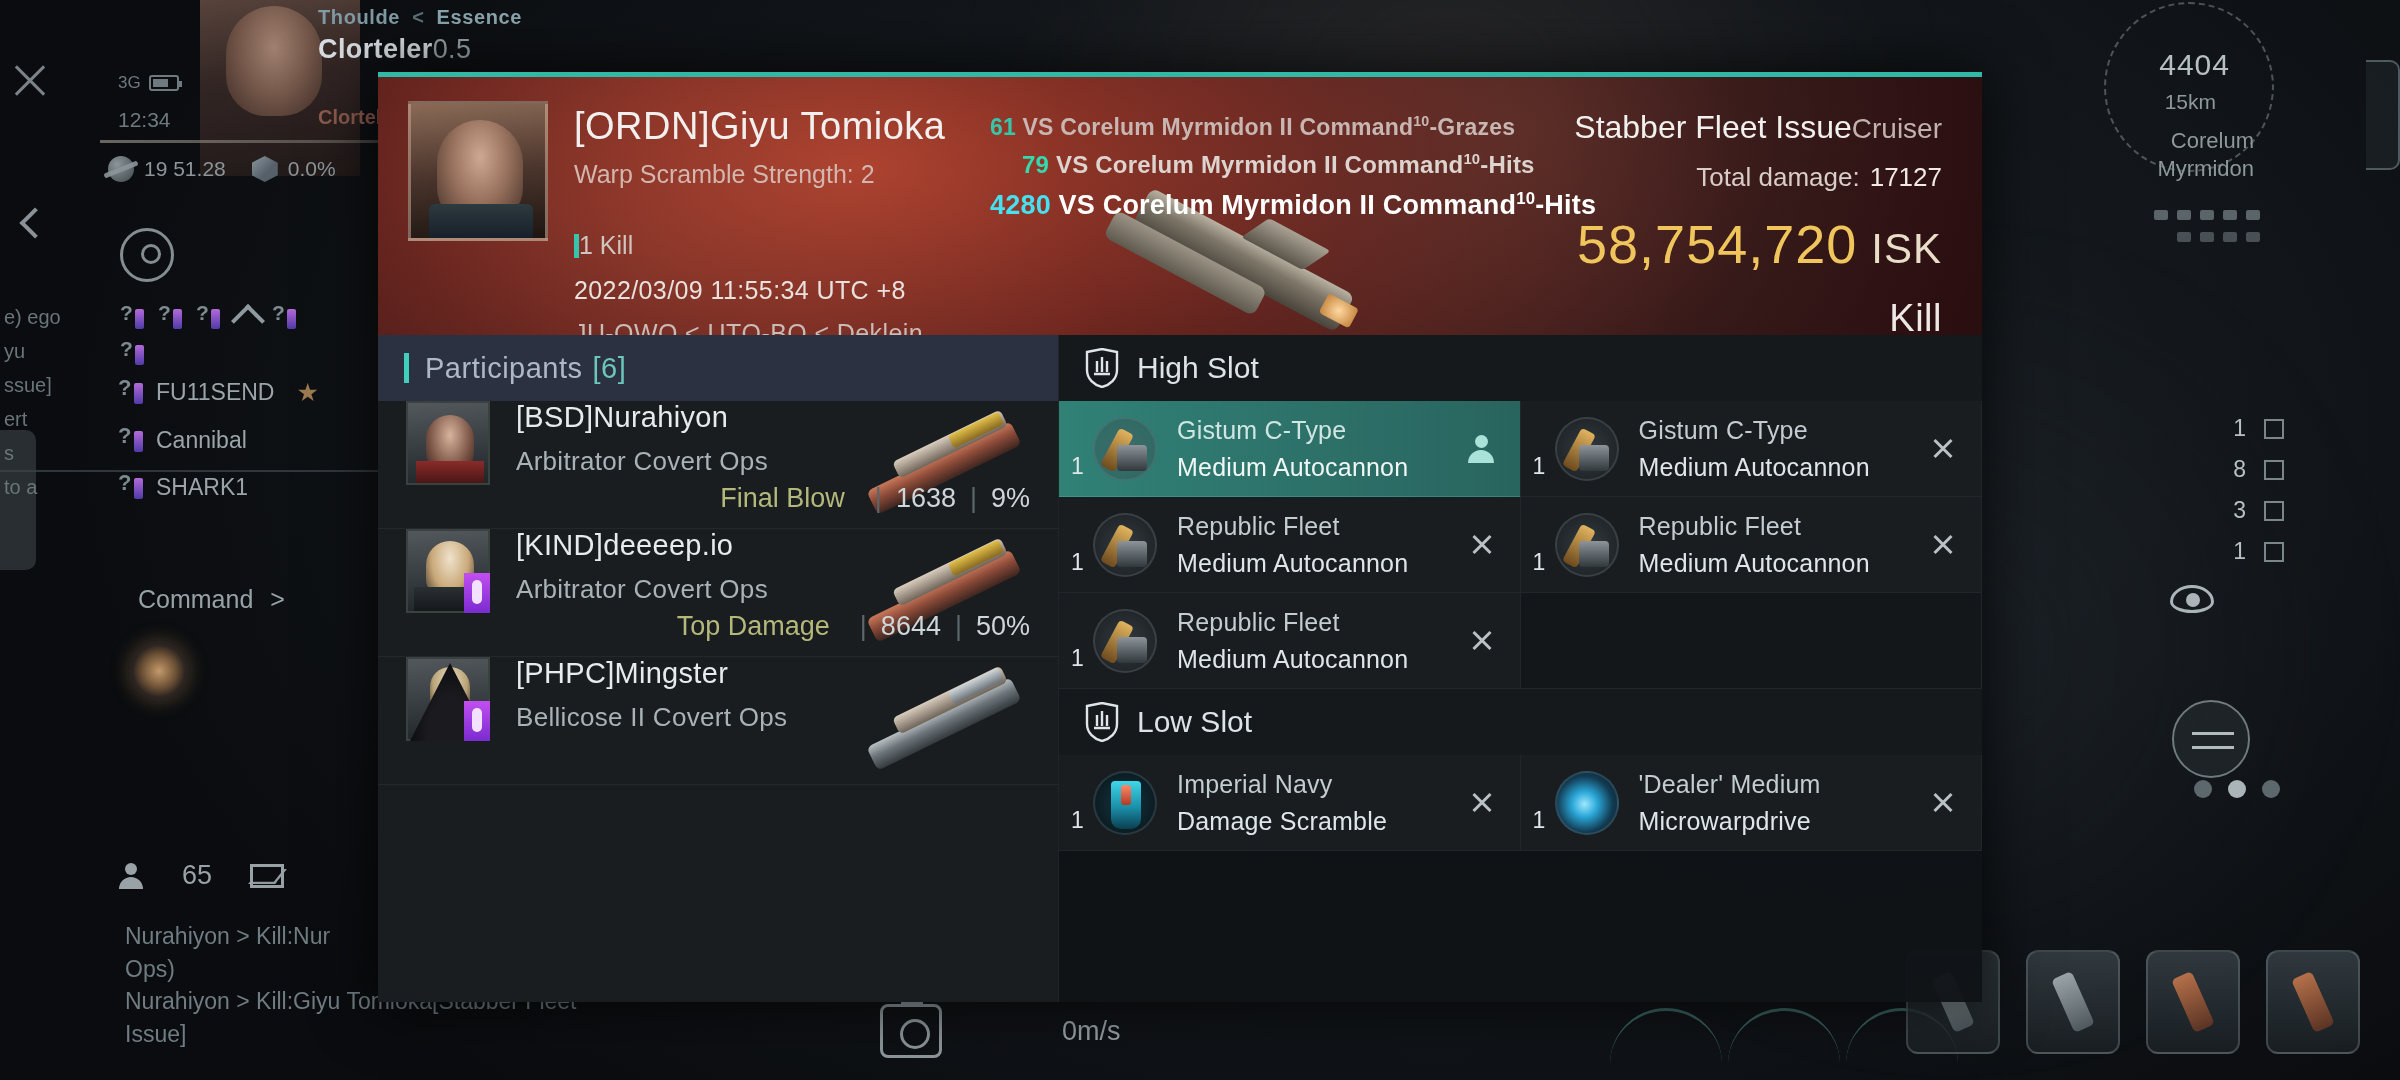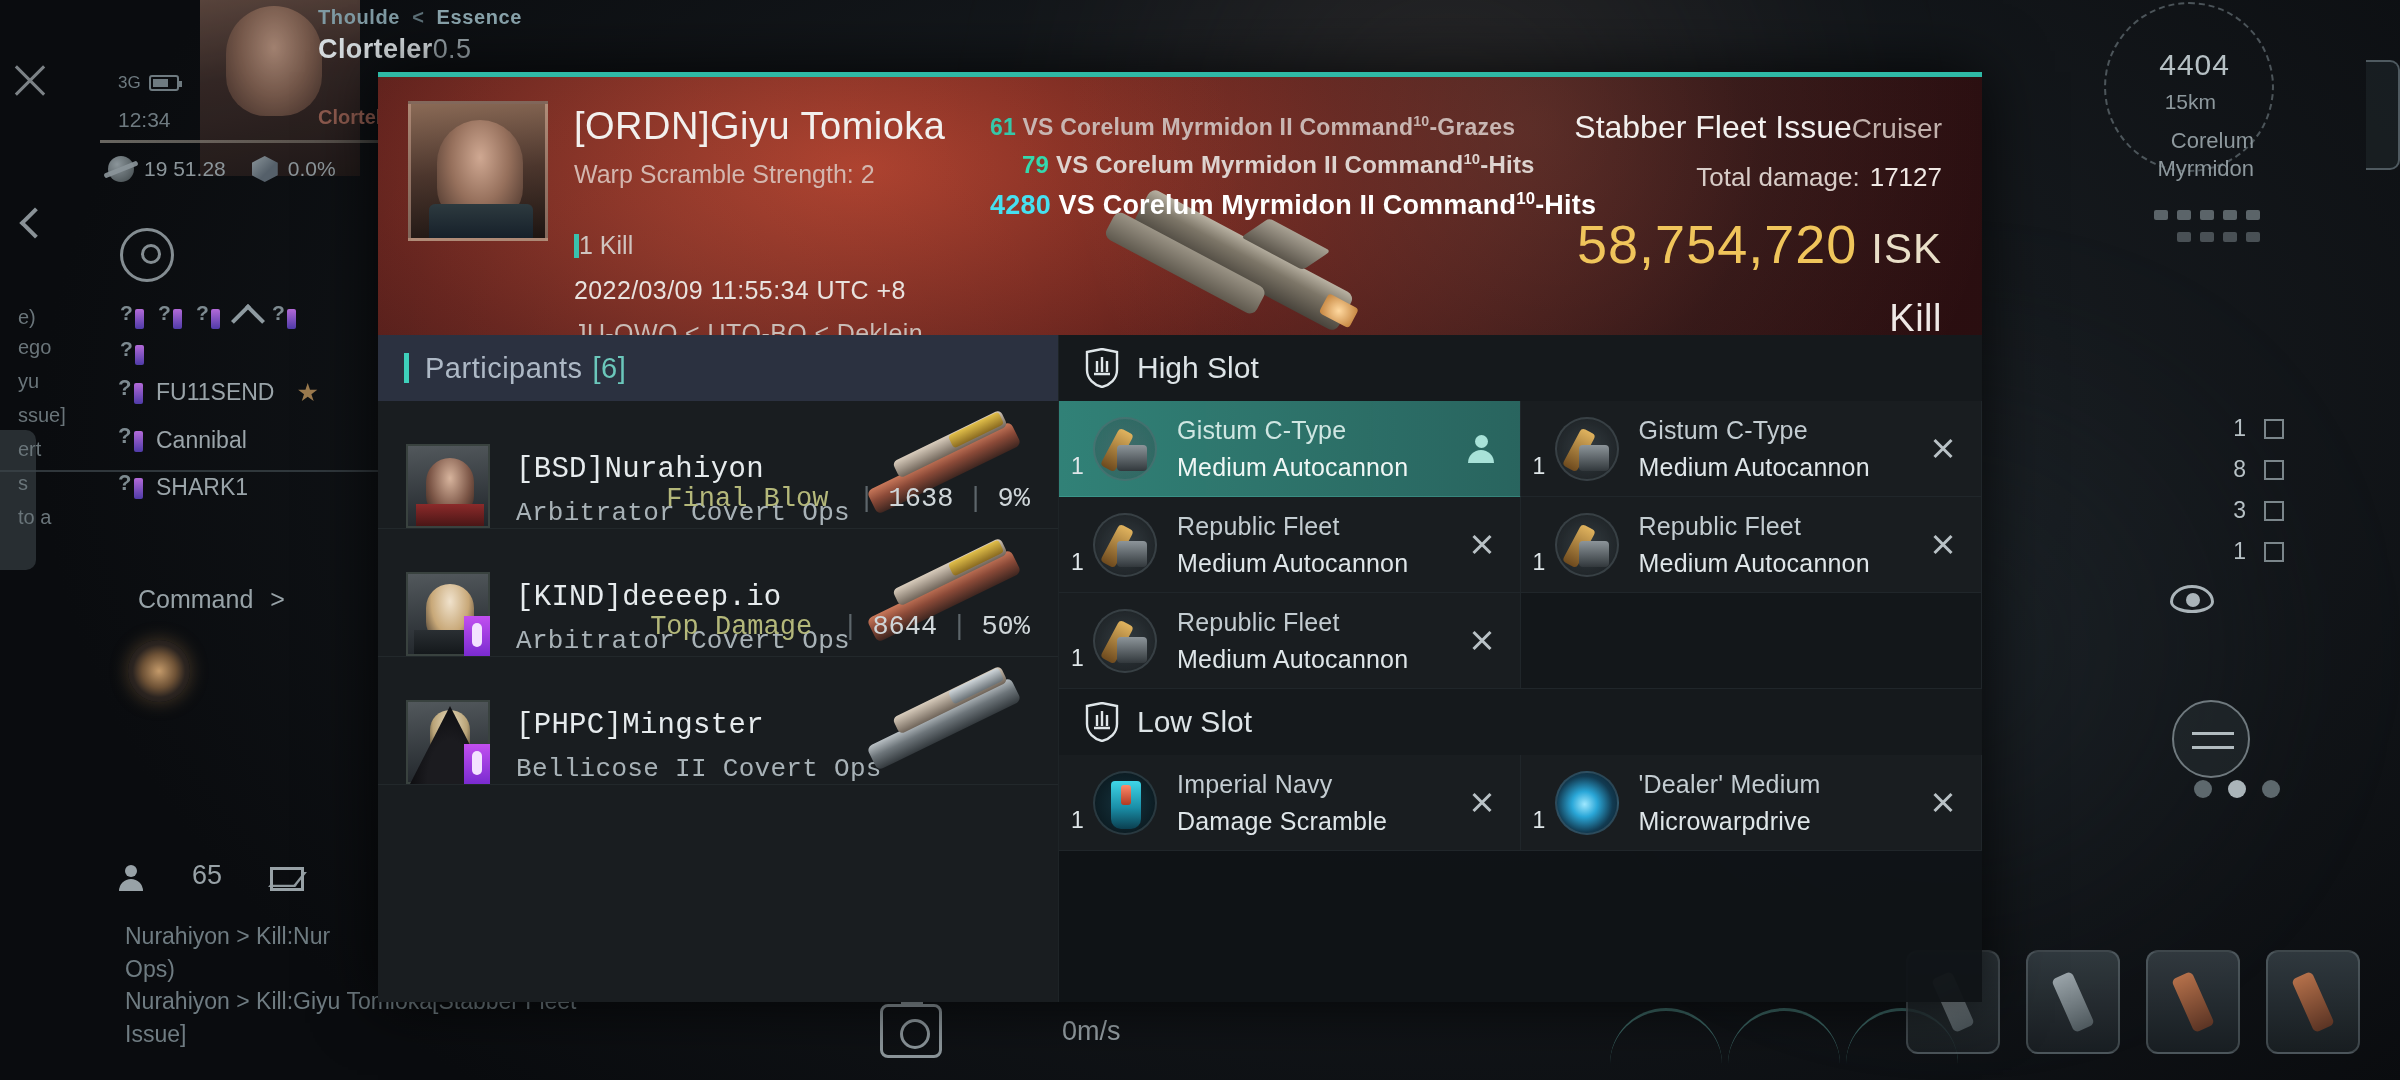--- a/index.html
+++ b/index.html
@@ -91,35 +91,35 @@
   .fl-mark:before{ content:"?"; position:absolute; left:0; top:-5px; font-size:22px; color:#7d8a90; font-weight:bold;}
   .fl-mark:after{ content:""; position:absolute; left:16px; top:3px; width:9px; height:21px;
      background: linear-gradient(180deg,#b36ad8,#4f3ba8); border-radius:2px; }
   .hud-rule { position:absolute; left:0px; top:470px; width:540px; height:2px; background:#3a4247; opacity:.8;}
   .cmd-row { position:absolute; left:138px; top:585px; font-size:25px; color:#97a2a7; }
   .cmd-row .arw { margin-left:10px; color:#97a2a7; }
   .bg-dial { position:absolute; left:128px; top:640px; width:62px; height:62px; border-radius:50%;
      background: radial-gradient(circle at 50% 50%, #c49a6a 0%, #6e5236 38%, #2b2420 60%, #1a1715 100%);
      box-shadow: 0 0 18px rgba(190,140,80,.35); }
 
-  .left-people { position:absolute; left:118px; top:860px; display:flex; align-items:flex-end; gap:48px; color:#98a2a7; }
+  .left-people { position:absolute; left:118px; top:860px; display:flex; align-items:center; gap:38px; color:#98a2a7; }
   .lp-person { width:26px; height:26px; position:relative; }
   .lp-person:before{content:"";position:absolute;left:7px;top:0;width:12px;height:12px;border-radius:50%;background:#98a2a7;}
   .lp-person:after{content:"";position:absolute;left:1px;top:14px;width:24px;height:12px;border-radius:12px 12px 0 0;background:#98a2a7;}
   .lp-count { font-size:27px; }
   .lp-mail { width:34px; height:24px; border:3px solid #98a2a7; position:relative; }
   .lp-mail:after{content:"";position:absolute;left:1px;top:0px;width:24px;height:16px;
      border-right:3px solid #98a2a7;border-bottom:3px solid #98a2a7;transform:skewX(-38deg) scaleY(.8);opacity:.95;}
 
   .chat-log { position:absolute; left:125px; top:920px; width:620px;
      font-size:23px; line-height:1.42; color:#6f7c82; }
 
   .bg-side-left { position:absolute; left:0; top:300px; width:92px; font-size:20px; color:#6a757a;
      line-height:1.5; }
-  .bg-side-left div { padding:2px 18px; }
+  .bg-side-left div { padding:2px 4px; }
 
   
   .rt-ring { position:absolute; right:126px; top:2px; width:170px; height:170px; border-radius:50%;
      border:2px dashed rgba(150,165,172,.45); }
   .rt-val { position:absolute; right:170px; top:48px; font-size:30px; color:#b6c0c4; letter-spacing:1px;}
   .rt-sub { position:absolute; right:184px; top:90px; font-size:21px; color:#8d989d;}
   .rt-name { position:absolute; right:146px; top:128px; font-size:22px; color:#8d989d; text-align:right;}
   .rt-name div+div{ margin-top:2px; }
   .rt-dots { position:absolute; right:140px; top:210px; display:flex; gap:9px; }
   .rt-dots span{ width:14px;height:10px;background:#6e787d;border-radius:2px;opacity:.8;}
@@ -259,22 +259,22 @@
   .body { flex:1; display:flex; min-height:0; }
   .col-left { width:680px; display:flex; flex-direction:column; min-height:0; }
   .col-right { flex:1; display:flex; flex-direction:column; min-height:0; border-left:1px solid #1e2427; }
 
   .section-head { height:66px; display:flex; align-items:center; padding-left:26px;
      background:#2b3140; font-size:29px; color:#aeb9c6; letter-spacing:.5px; }
   .section-head .bar { width:5px; height:30px; background:#3ed0bb; margin-right:16px; }
   .section-head .cnt { color:#6bc7bb; margin-left:10px; }
 
   .participants { flex:1; overflow:hidden; background:#191d20; }
-  .p-row { height:128px; display:flex; align-items:flex-end; padding:0 28px; position:relative;
-     border-bottom:1px solid #22282b;font-family:Liberation Mono, monospace; }
+  .p-row { height:128px; display:flex; align-items:flex-start; padding:0 28px; position:relative;
+     border-bottom:1px solid #22282b; }
   .p-av { width:84px; height:84px; flex:none; border:2px solid #39423f; position:relative;
      background: linear-gradient(175deg,#52585c,#20252a); }
   .p-av.a1:after{ content:""; position:absolute; left:18px; top:12px; width:48px; height:58px;
      border-radius:24px 24px 20px 20px; background: radial-gradient(ellipse at 50% 35%, #d7b49d, #7b5546 60%, #2e211c); }
   .p-av.a1:before{ content:""; position:absolute; left:8px; bottom:0; width:68px; height:22px;
      background: linear-gradient(180deg,#8c2a2a,#4a1616); z-index:2;}
   .p-av.a2:after{ content:""; position:absolute; left:18px; top:10px; width:48px; height:58px;
      border-radius:24px 24px 20px 20px; background: radial-gradient(ellipse at 50% 30%, #f0e2cc, #c8a878 55%, #3a3028); }
   .p-av.a2:before{ content:""; position:absolute; left:6px; bottom:0; width:72px; height:24px;
      background: linear-gradient(180deg,#2a2f33,#14181b); z-index:2;}

